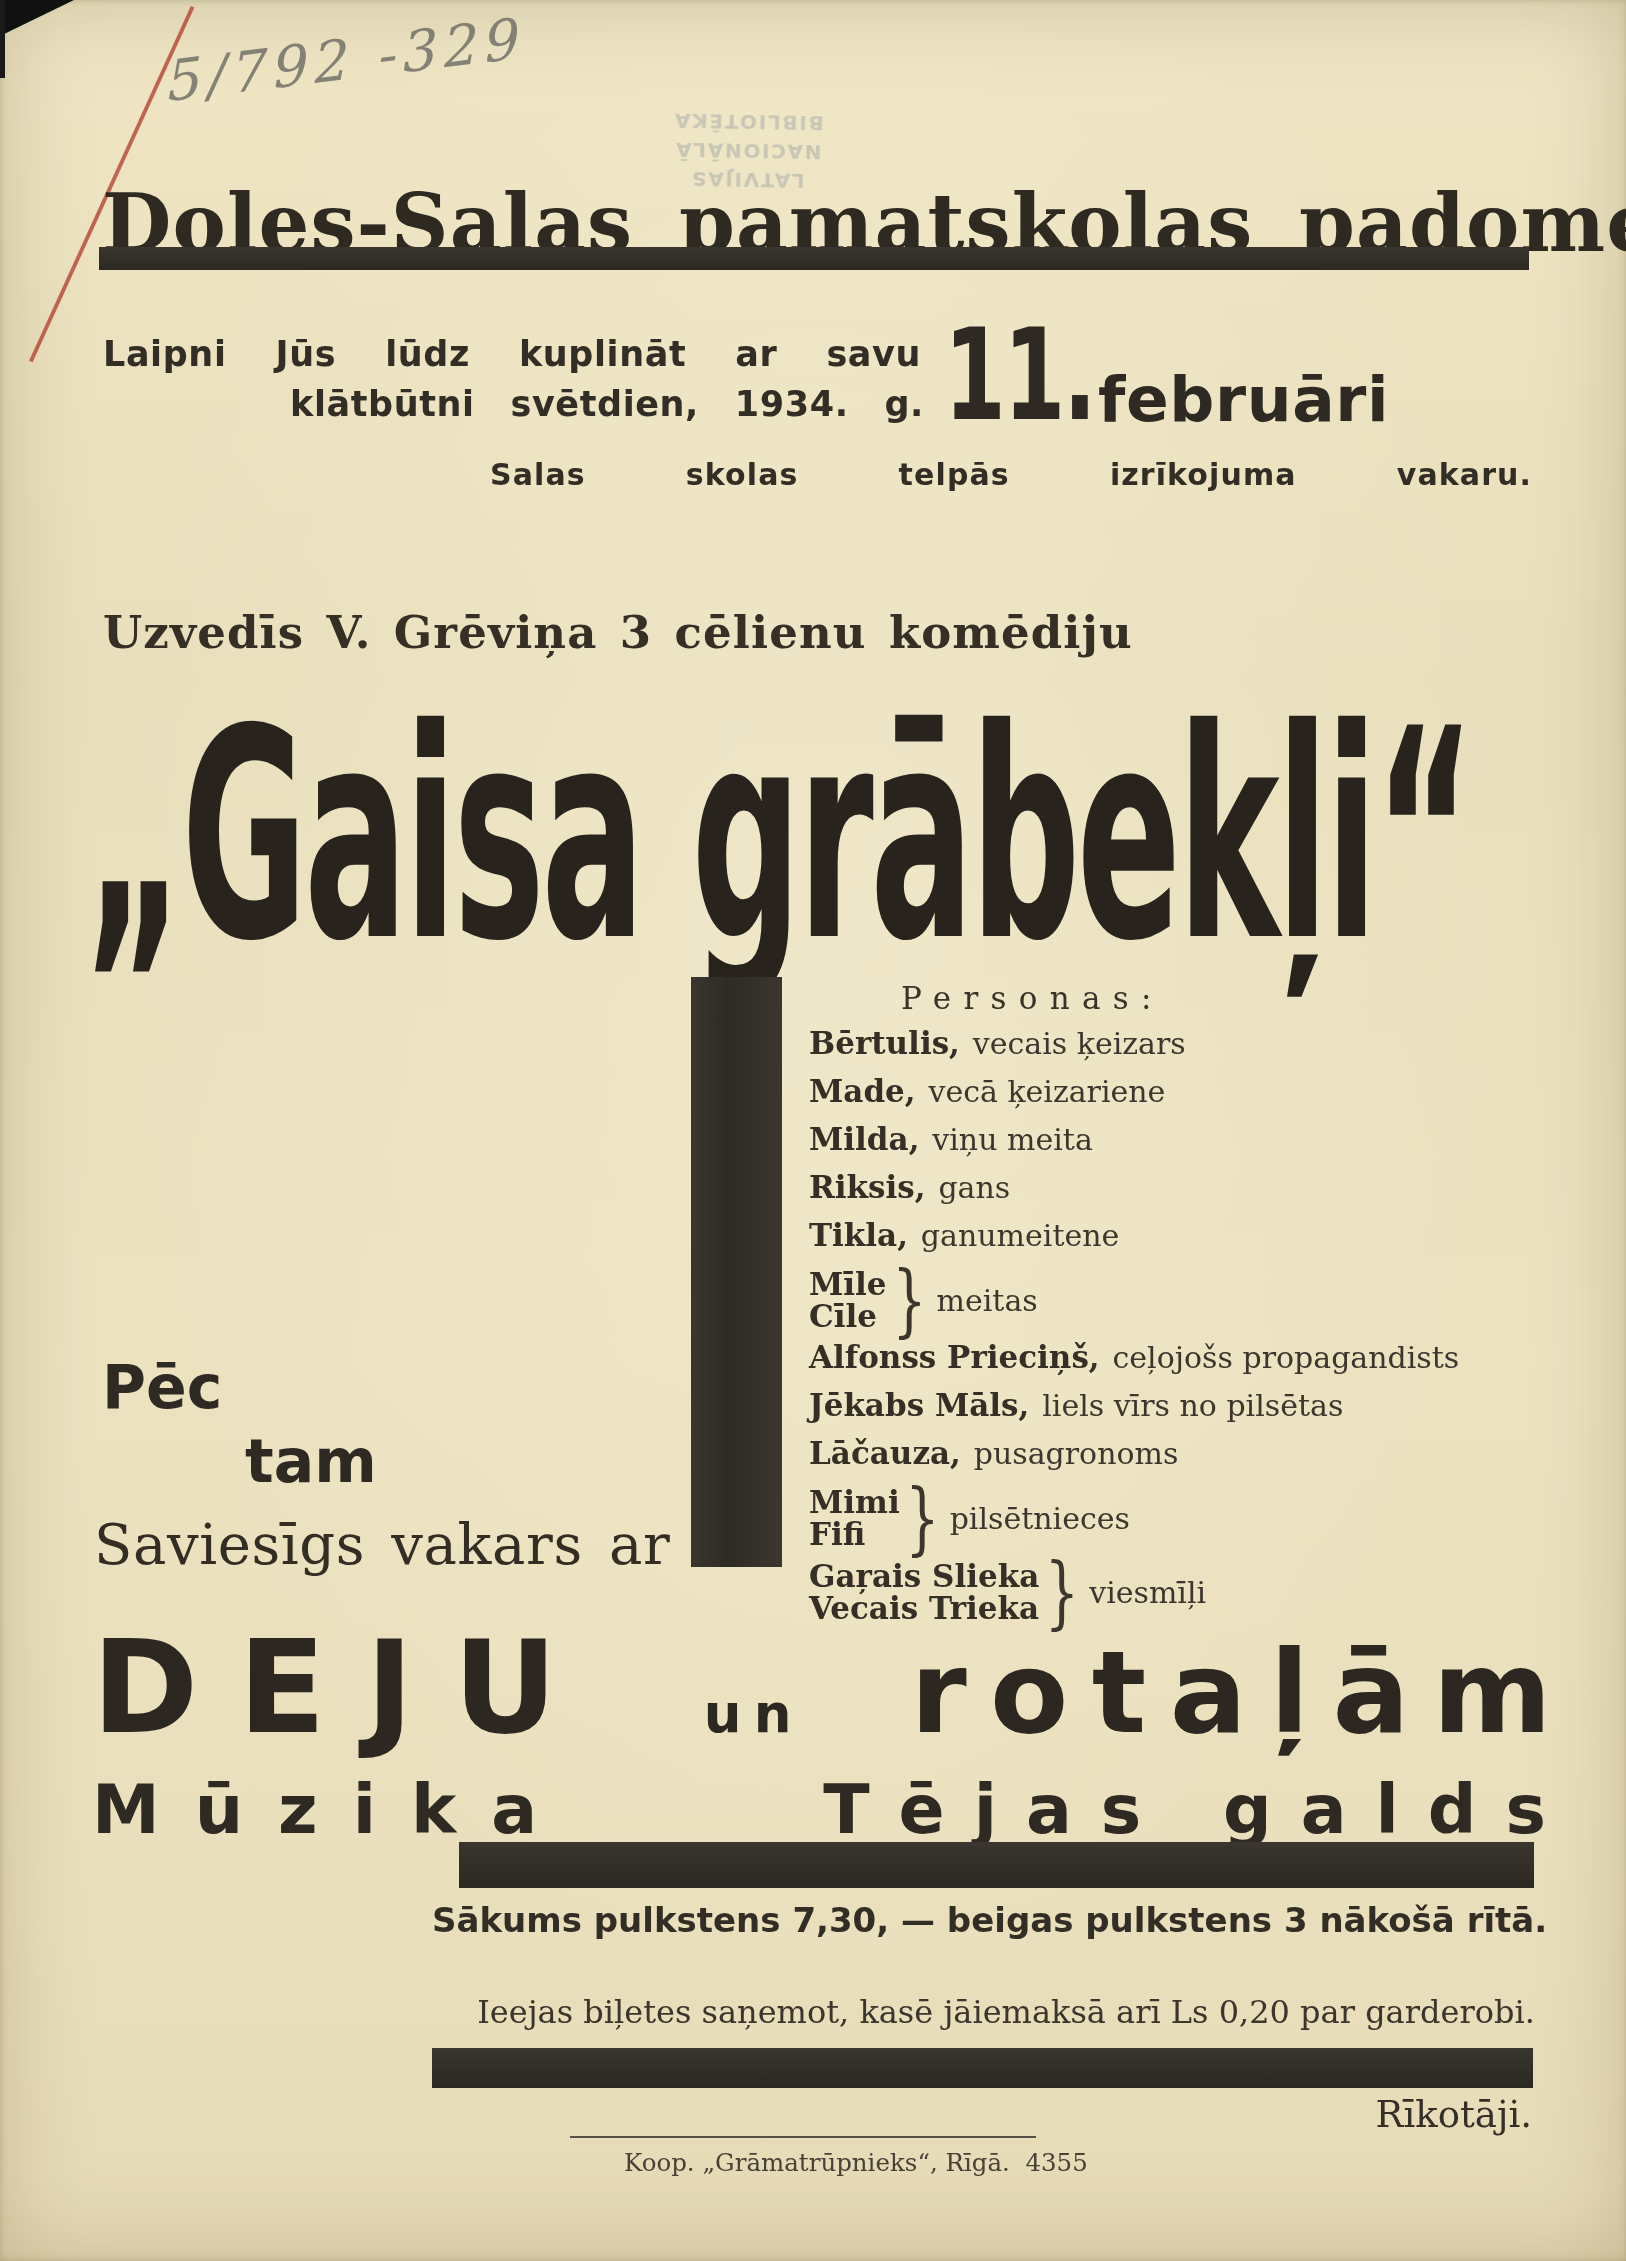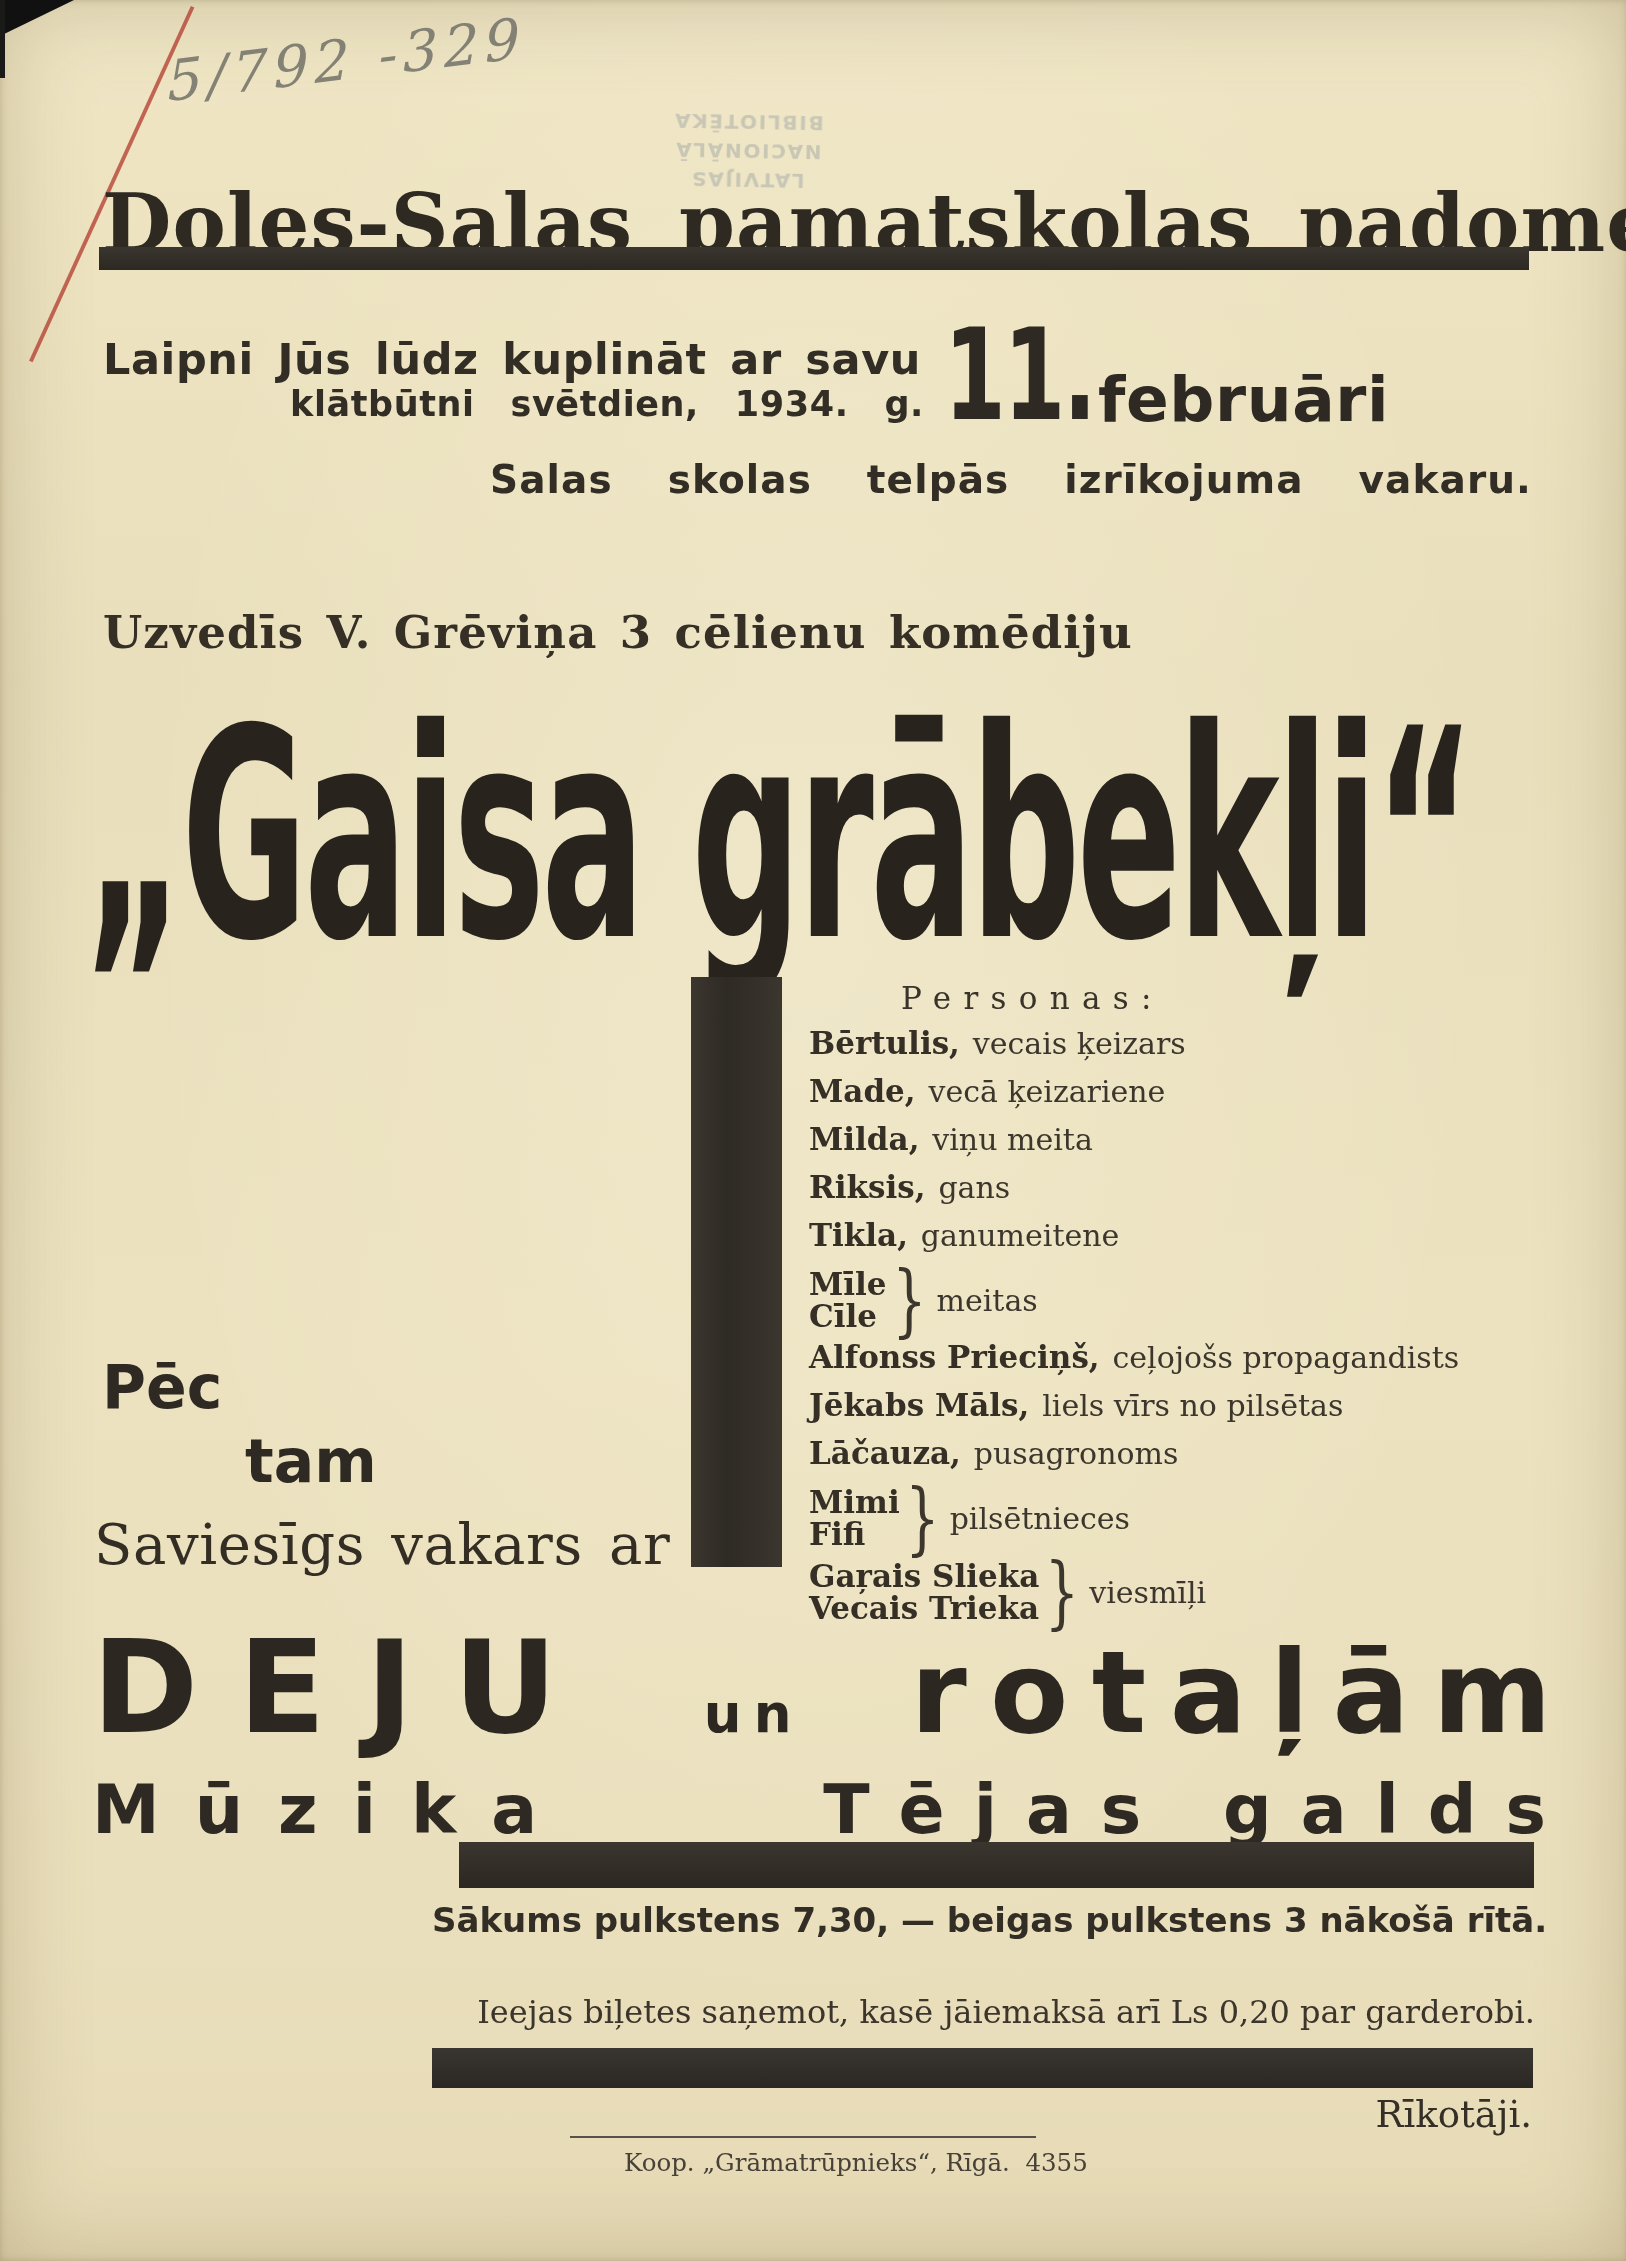--- a/index.html
+++ b/index.html
@@ -31,26 +31,26 @@
     transform:rotate(181deg);color:rgba(75,95,130,0.24);
     font-size:20px;font-weight:bold;letter-spacing:1.7px;line-height:29px;
     filter:blur(0.6px);}
 
   
   .main-title{left:102px;top:176px;font-family:"DejaVu Serif","Liberation Serif",serif;
     font-weight:bold;font-size:80px;color:#2e2921;letter-spacing:1.1px;word-spacing:16.7px;}
   .rule-1{left:99px;top:247px;width:1430px;height:23.4px;background:linear-gradient(180deg,#3a362f,#2c2922);}
 
   
-  .inv-line1{left:103px;top:334px;width:818px;font-size:43px;letter-spacing:0.6px;}
+  .inv-line1{left:103px;top:334px;width:818px;font-size:35px;letter-spacing:0.6px;}
   .inv-line2{left:290px;top:384px;width:634px;font-size:35px;letter-spacing:0.6px;}
   .date-num{left:944px;top:312px;font-size:127px;line-height:1;transform:scaleX(0.70);
     transform-origin:left top;letter-spacing:-3.3px;color:#2e2a23;}
   .date-month{left:1098px;top:363px;font-size:63px;letter-spacing:0.6px;color:#2e2a23;}
-  .inv-line3{left:490px;top:457px;width:1042px;font-size:39px;letter-spacing:1.1px;}
+  .inv-line3{left:490px;top:457px;width:1042px;font-size:30px;letter-spacing:1.1px;}
 
   
   .play-intro{left:103px;top:606px;font-family:"DejaVu Serif","Liberation Serif",serif;
     font-weight:bold;font-size:45px;color:#352f26;letter-spacing:1.1px;word-spacing:5.6px;}
   .play-title{left:84px;top:691px;font-size:290px;line-height:1;font-weight:bold;
     color:#28241d;transform:scaleX(0.53);transform-origin:left top;letter-spacing:-6.7px;}
 
   
   .divider-bar{left:691px;top:977px;width:91px;height:590px;
     background:linear-gradient(90deg,#3b372f,#2e2a24 40%,#3b372f);}

